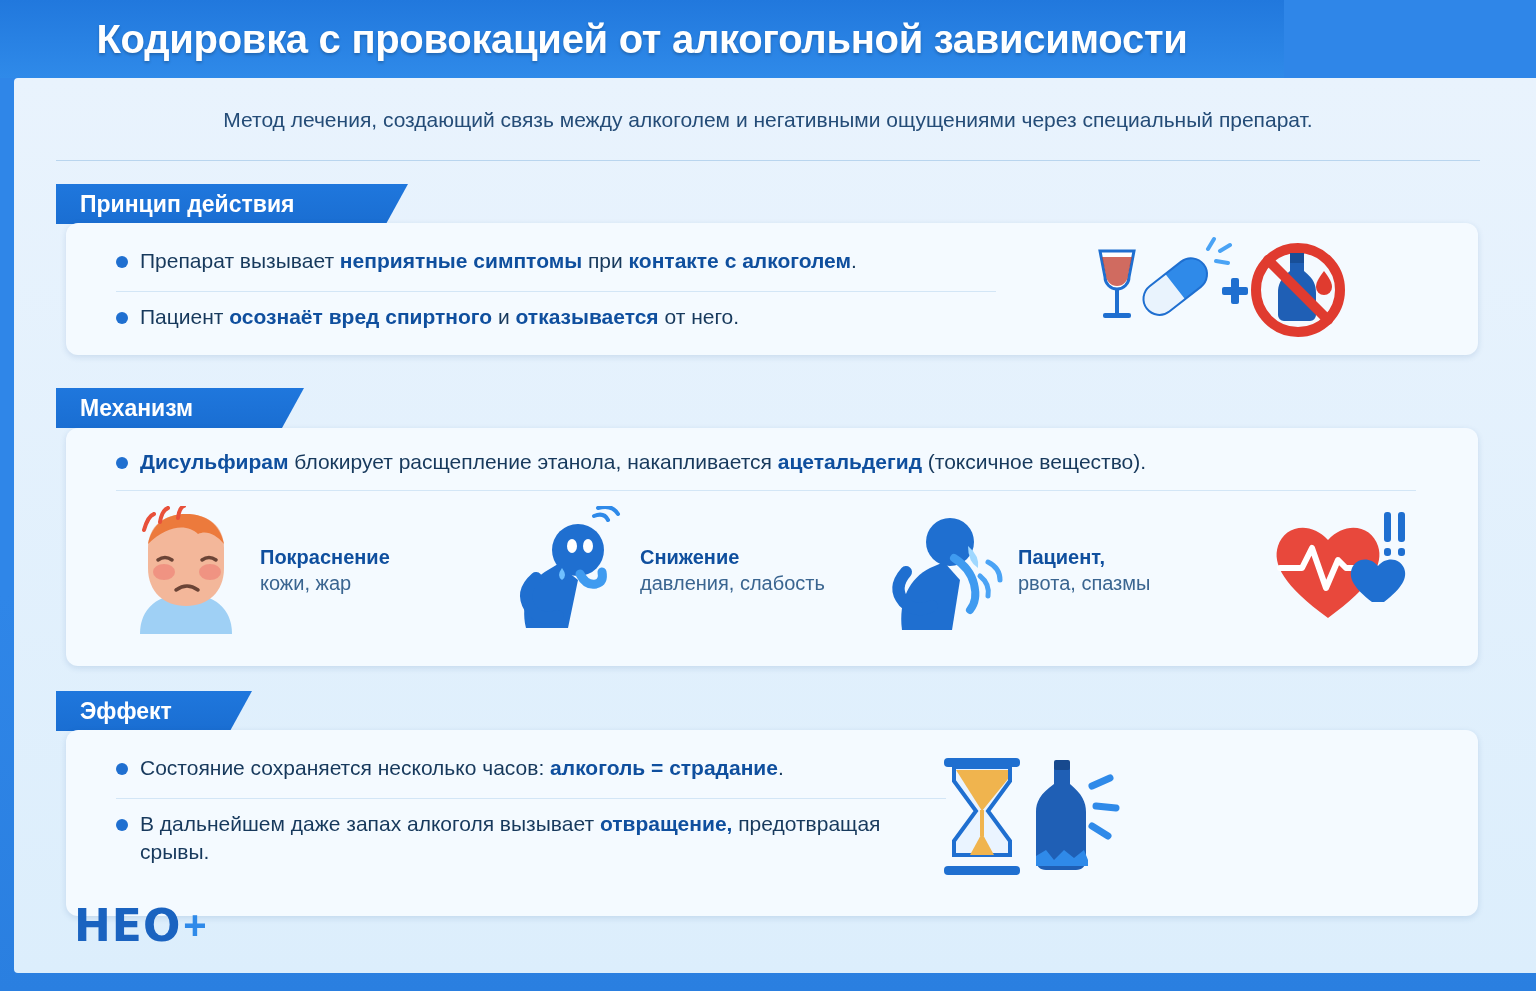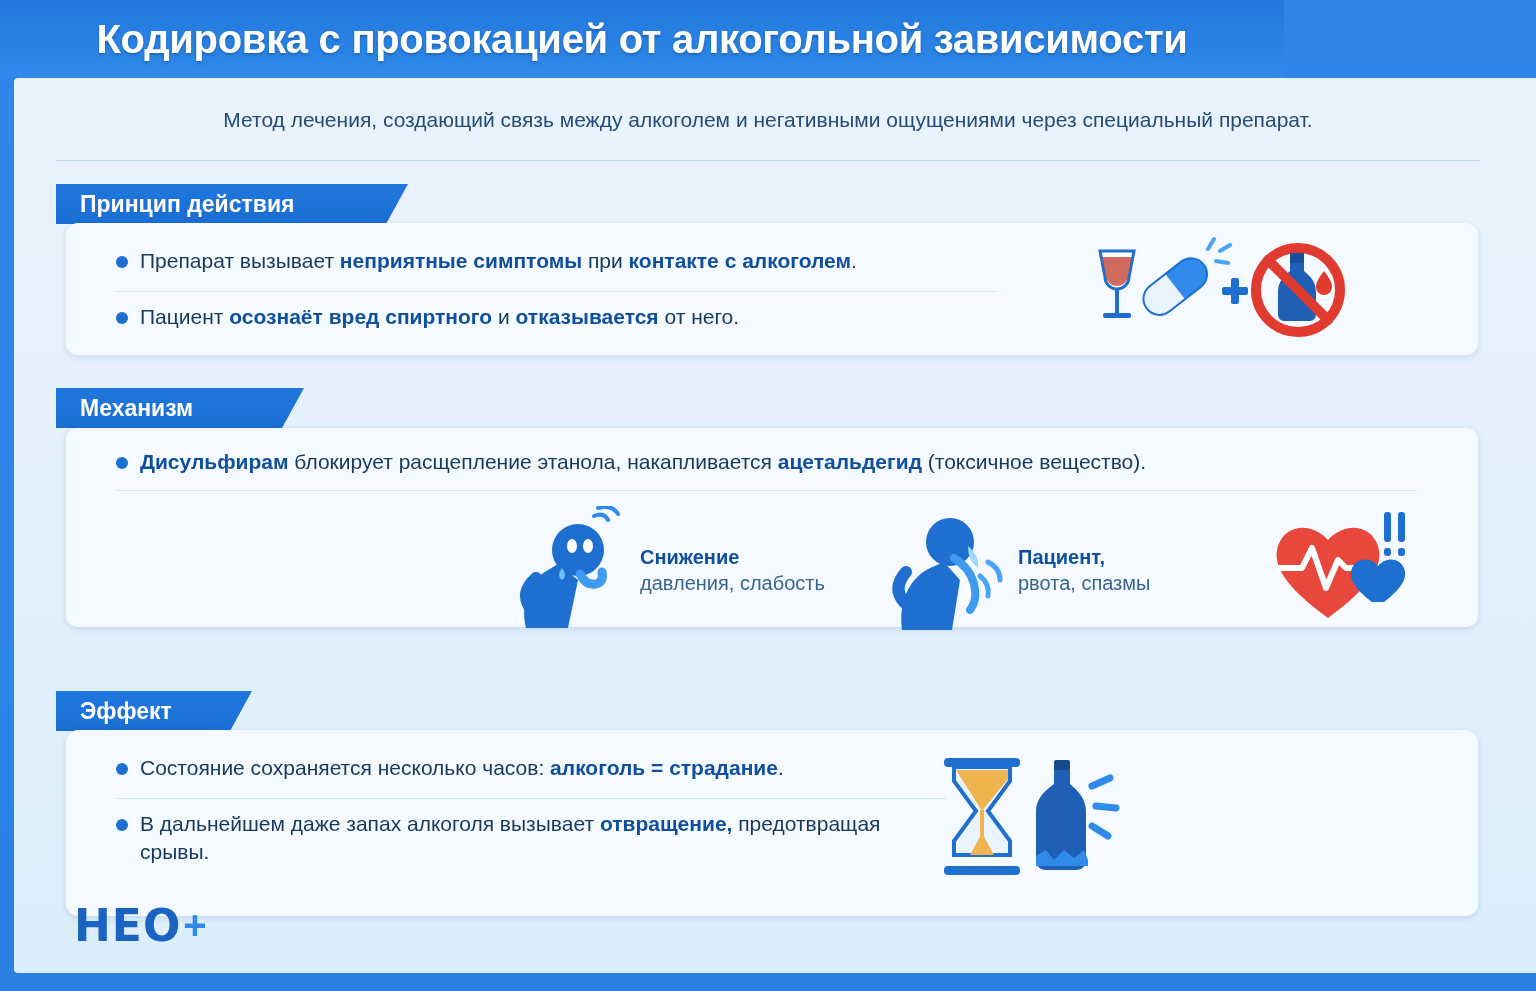--- a/index.html
+++ b/index.html
@@ -233,31 +233,50 @@
             <line x1="192" y1="25" x2="252" y2="85" stroke="#e03b2f" stroke-width="10" stroke-linecap="round"></line>
           </g>
         </svg>
       </div>
     </div>
 
     <div class="tab" style="left:42px; top:310px; width:248px;">
       <span>Механизм</span>
     </div>
 
-    <div class="card" style="left:52px; top:350px; width:1412px; height:199px;">
+    <div class="card" style="left:52px; top:350px; width:1412px; height:238px;">
 
       <div class="bullet-row" style="left:50px; top:20px; width:1280px;">
         <span class="dot"></span>
         <span class="btext">
           <b>Дисульфирам</b><span> блокирует расщепление этанола, накапливается </span><b>ацетальдегид</b><span> (токсичное вещество).</span>
         </span>
       </div>
 
       <div class="hr" style="left:50px; top:62px; width:1300px;"></div>
 
+      <div class="symptom" style="left:60px; top:78px;">
+        <span>
+          <svg width="120" height="128" viewBox="0 0 120 128">
+            <path d="M14 128 c0 -26 18 -40 46 -40 s46 14 46 40 z" fill="#9fd0f5"></path>
+            <path d="M22 42 c0 -22 16 -34 38 -34 s38 12 38 34 v20 c0 24 -16 38 -38 38 s-38 -14 -38 -38 z" fill="#f3b79a"></path>
+            <path d="M22 38 c4 -20 18 -30 38 -30 s34 10 38 30 c-8 -10 -18 -14 -26 -10 c-10 -10 -30 -10 -50 10 z" fill="#ec7a3c"></path>
+            <ellipse cx="38" cy="66" rx="11" ry="8" fill="#ef8d7e" opacity="0.85"></ellipse>
+            <ellipse cx="84" cy="66" rx="11" ry="8" fill="#ef8d7e" opacity="0.85"></ellipse>
+            <path d="M32 54 q7 -5 14 0" stroke="#6b4436" stroke-width="3.5" fill="none" stroke-linecap="round"></path>
+            <path d="M76 54 q7 -5 14 0" stroke="#6b4436" stroke-width="3.5" fill="none" stroke-linecap="round"></path>
+            <path d="M50 84 q11 -8 22 0" stroke="#6b4436" stroke-width="3.5" fill="none" stroke-linecap="round"></path>
+            <path d="M18 24 q4 -14 10 -16 M34 16 q2 -12 8 -14 M52 12 q1 -10 6 -12" stroke="#e8503a" stroke-width="4" fill="none" stroke-linecap="round"></path>
+          </svg>
+        </span>
+        <span class="sym-text">
+          <span class="strong">Покраснение</span>
+          <span class="weak">кожи, жар</span>
+        </span>
+      </div>
 
       <div class="symptom" style="left:440px; top:78px;">
         <span>
           <svg width="120" height="128" viewBox="0 0 120 128">
             <path d="M20 122 c-6 -26 4 -48 22 -58 l10 -6 l20 16 l-10 48 z" fill="#1f6fd0"></path>
             <circle cx="72" cy="44" r="26" fill="#1f6fd0"></circle>
             <ellipse cx="66" cy="40" rx="5" ry="7" fill="#ffffff"></ellipse>
             <ellipse cx="82" cy="40" rx="5" ry="7" fill="#ffffff"></ellipse>
             <path d="M30 72 q-16 14 -6 30 q10 14 28 8" stroke="#1f6fd0" stroke-width="12" fill="none" stroke-linecap="round"></path>
             <path d="M74 68 q6 12 16 10 q8 -2 6 -12" stroke="#3f9bf0" stroke-width="9" fill="none" stroke-linecap="round"></path>

